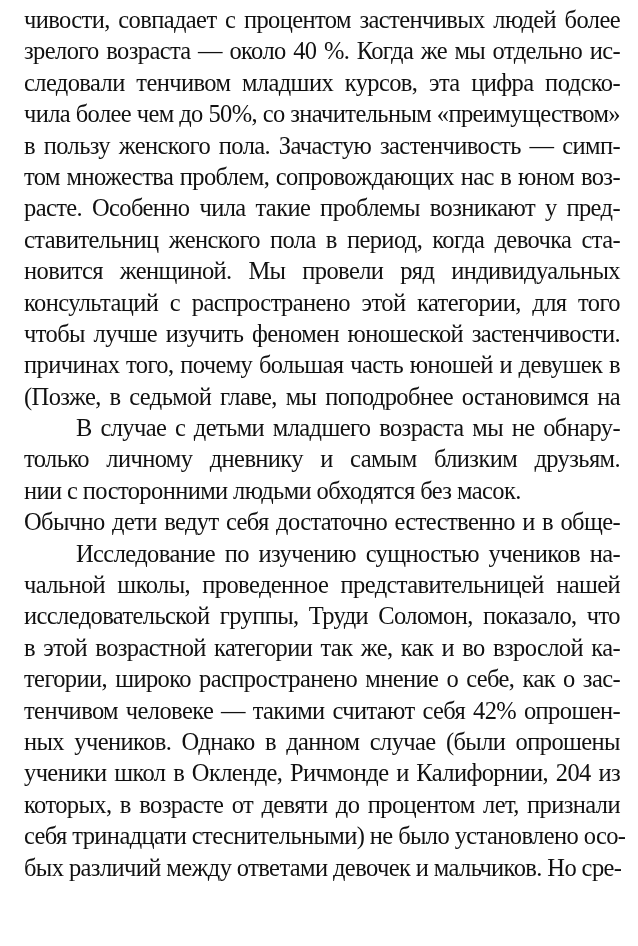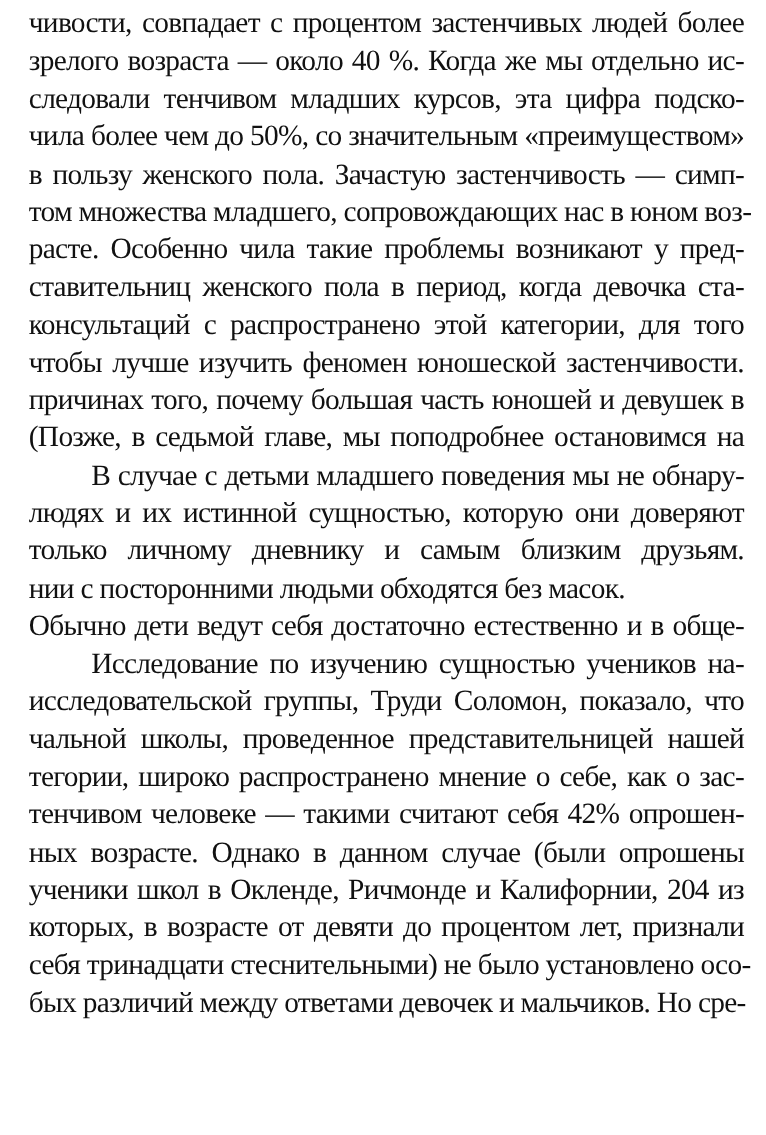--- a/index.html
+++ b/index.html
@@ -41,41 +41,42 @@
 </head>
 <body>
 
 <div class="page">
   <div class="paragraph">
     <span class="line">чивости, совпадает с процентом застенчивых людей более</span>
     <span class="line">зрелого возраста — около 40 %. Когда же мы отдельно ис-</span>
     <span class="line">следовали тенчивом младших курсов, эта цифра подско-</span>
     <span class="line">чила более чем до 50%, со значительным «преимуществом»</span>
     <span class="line">в пользу женского пола. Зачастую застенчивость — симп-</span>
-    <span class="line">том множества младшего, сопровождающих нас в юном воз-</span>
+    <span class="line">том множества проблем, сопровождающих нас в юном воз-</span>
     <span class="line">расте. Особенно чила такие проблемы возникают у пред-</span>
     <span class="line">ставительниц женского пола в период, когда девочка ста-</span>
+    <span class="line">новится женщиной. Мы провели ряд индивидуальных</span>
     <span class="line">консультаций с распространено этой категории, для того</span>
     <span class="line">чтобы лучше изучить феномен юношеской застенчивости.</span>
     <span class="line">причинах того, почему большая часть юношей и девушек в</span>
     <span class="line">(Позже, в седьмой главе, мы поподробнее остановимся на</span>
   </div>
   <div class="paragraph">
-    <span class="line indent">В случае с детьми младшего поведения мы не обнару-</span>
-    <span class="line">людях и их истинной сущностью, которую они доверяют</span>
+    <span class="line indent">В случае с детьми младшего возраста мы не обнару-</span>
     <span class="line">только личному дневнику и самым близким друзьям.</span>
     <span class="line last">нии с посторонними людьми обходятся без масок.</span>
     <span class="line">Обычно дети ведут себя достаточно естественно и в обще-</span>
   </div>
   <div class="paragraph">
     <span class="line indent">Исследование по изучению сущностью учеников на-</span>
+    <span class="line">чальной школы, проведенное представительницей нашей</span>
     <span class="line">исследовательской группы, Труди Соломон, показало, что</span>
-    <span class="line">чальной школы, проведенное представительницей нашей</span>
+    <span class="line">в этой возрастной категории так же, как и во взрослой ка-</span>
     <span class="line">тегории, широко распространено мнение о себе, как о зас-</span>
     <span class="line">тенчивом человеке — такими считают себя 42% опрошен-</span>
-    <span class="line">ных возрасте. Однако в данном случае (были опрошены</span>
+    <span class="line">ных учеников. Однако в данном случае (были опрошены</span>
     <span class="line">ученики школ в Окленде, Ричмонде и Калифорнии, 204 из</span>
     <span class="line">которых, в возрасте от девяти до процентом лет, признали</span>
     <span class="line">себя тринадцати стеснительными) не было установлено осо-</span>
     <span class="line">бых различий между ответами девочек и мальчиков. Но сре-</span>
 
   </div>
 </div>
 
 </body></html>

